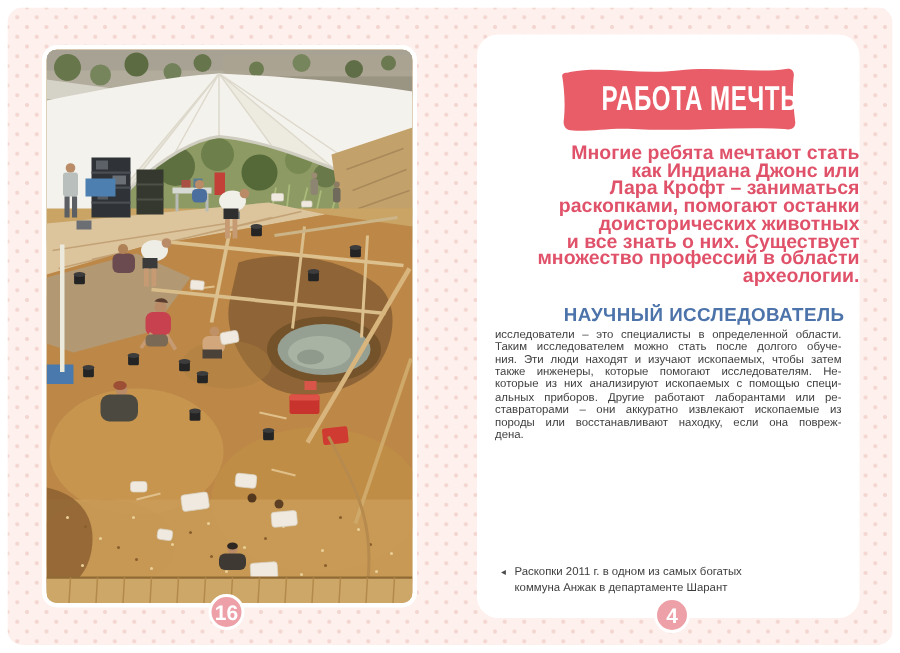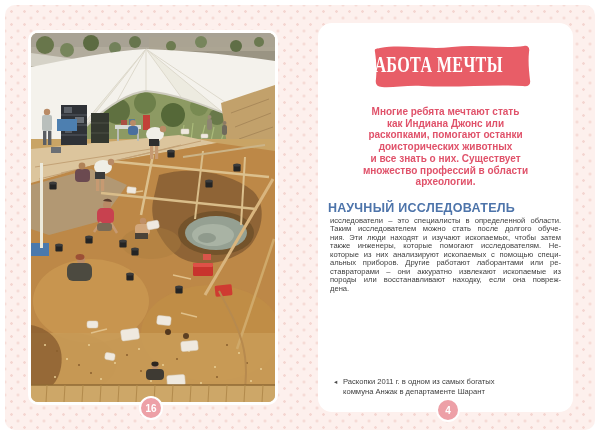--- a/index.html
+++ b/index.html
@@ -22,51 +22,51 @@
     box-sizing:border-box;background:#c7a06a;
   }
   .photo-card svg{display:block;width:100%;height:100%;}
   .text-card{
     position:absolute;left:318px;top:23px;width:255px;height:389px;
     background:var(--c-card,#ffffff);border-radius:14px;box-sizing:border-box;
   }
   .banner{position:relative;width:160px;height:48px;margin:18px 0 0 54px;}
   .banner svg{position:absolute;inset:0;width:100%;height:100%;}
   .banner-text{
-    position:absolute;inset:0;display:flex;align-items:center;justify-content:flex-end;font-family:Liberation Serif, serif;
+    position:absolute;inset:0;display:flex;align-items:center;justify-content:flex-start;
   }
   .banner-text span{
     font-size:23px;font-weight:bold;color:var(--c-title_text,#ffffff);
     letter-spacing:.5px;white-space:nowrap;transform:scaleX(.70);
   }
   .intro{
-    margin-top:17px;text-align:center;font-weight:bold;
-    font-size:10px;line-height:11.7px;color:var(--c-intro,#e0526a);
+    margin-top:7px;text-align:right;font-weight:bold;
+    font-size:13px;line-height:11.7px;color:var(--c-intro,#e0526a);
   }
   .heading{
-    margin:13px 10px 2px;text-align:left;font-weight:bold;
+    margin:13px 10px 2px;text-align:right;font-weight:bold;
     font-size:12.5px;letter-spacing:.3px;color:var(--c-heading,#4d74aa);
   }
   .bodytext{
     margin-top:2px;padding:0 12px;color:var(--c-body,#3e3e3e);
     font-size:7.6px;line-height:8.45px;
   }
   .jl{white-space:nowrap;text-align:justify;text-align-last:justify;overflow:hidden;}
   .jl.last{text-align-last:left;}
   .footnote{
     position:absolute;left:16px;bottom:15px;color:var(--c-footnote,#3e3e3e);
     font-size:7.6px;line-height:10px;
   }
   .fn-line{padding-left:9px;}
   .fn-line.first{padding-left:0;}
   .fn-marker{display:inline-block;width:9px;font-size:6.5px;color:#4a4a4a;}
   .pagenum{
     position:absolute;width:20px;height:20px;border-radius:50%;
     background:var(--c-circle,#eda0a7);border:2px solid #ffffff;
-    color:var(--c-circle_text,#ffffff);font-size:10px;font-weight:bold;
+    color:var(--c-circle_text,#ffffff);font-size:14px;font-weight:bold;
     display:flex;align-items:center;justify-content:center;box-sizing:content-box;
   }
   .pagenum-left{left:139px;top:396px;}
   .pagenum-right{left:436px;top:398px;}
 </style>
 </head>
 <body>
 
 <div class="canvas" style="--c-banner: #e85d67; --c-title_text: #ffffff; --c-intro: #e0526a; --c-heading: #4d74aa; --c-body: #3e3e3e; --c-footnote: #3e3e3e; --c-circle: #eda0a7; --c-circle_text: #ffffff; --c-bg: #fdf0ed; --c-dot: #f4d6d1; --c-card: #ffffff;">
   <div class="spread-bg"></div>
@@ -312,20 +312,21 @@
         <path d="M8,7 C30,3 55,9 80,6 C105,3 132,8 152,5 C156,4 158,7 157,11 C156,21 157,30 158,39 C159,44 156,46 151,45 C120,43 85,47 50,45 C35,44 20,47 10,46 C5,46 3,43 4,38 C5,27 4,18 3,11 C2,7 5,8 8,7 Z" fill="var(--c-banner,#e85d67)"></path>
       </svg>
       <div class="banner-text">
         <span>РАБОТА МЕЧТЫ</span>
       </div>
     </div>
 
     <div class="intro">
       <div>Многие ребята мечтают стать</div>
       <div>как Индиана Джонс или</div>
+      <div>Лара Крофт – заниматься</div>
       <div>раскопками, помогают останки</div>
       <div>доисторических животных</div>
       <div>и все знать о них. Существует</div>
       <div>множество профессий в области</div>
       <div>археологии.</div>
     </div>
 
     <div class="heading">НАУЧНЫЙ ИССЛЕДОВАТЕЛЬ</div>
 
     <div class="bodytext">

